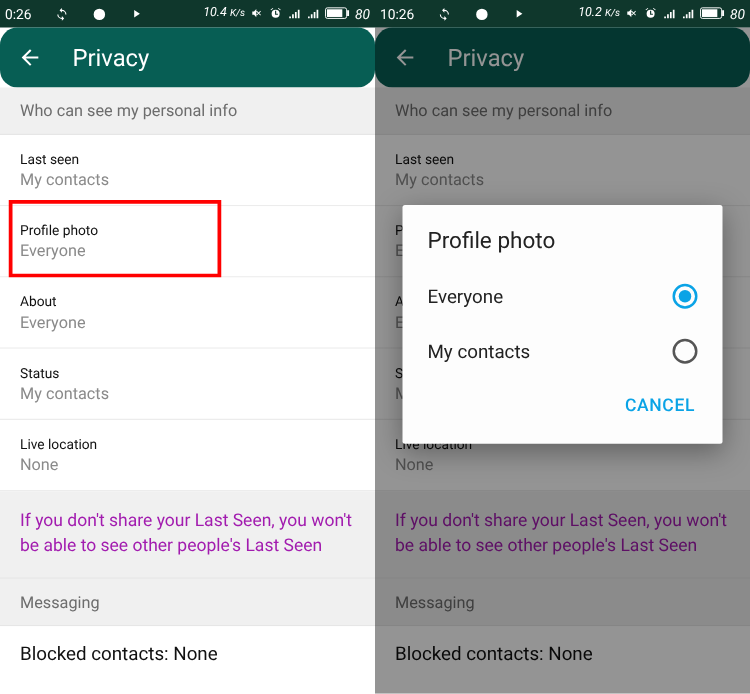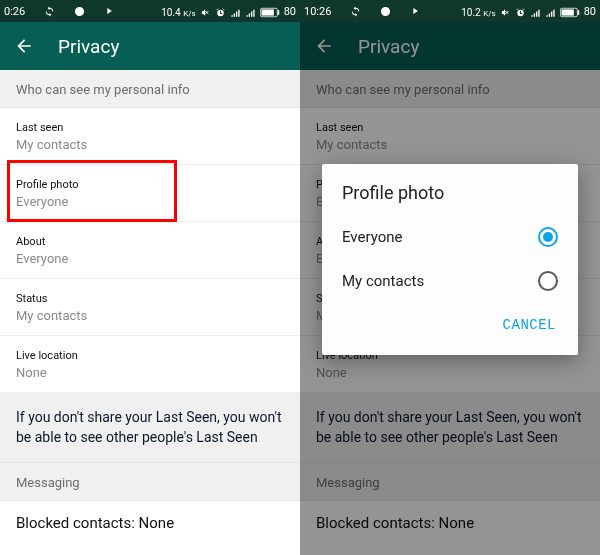--- a/index.html
+++ b/index.html
@@ -1,39 +1,39 @@
 <!DOCTYPE html>
 <html><head>
 <meta charset="utf-8">
 <style>
   * { box-sizing: border-box; margin: 0; padding: 0; }
   body { font-family: Roboto, "Segoe UI", Arial, sans-serif; width: 600px; height: 555px; overflow: hidden; display: flex; background: #fff; }
   .phone { width: 300px; height: 555px; position: relative; overflow: hidden; }
   .status-bar { height: 22px; background: #0f372c; color: #fff; display: flex; align-items: center; font-size: 11px; padding: 0 4px; justify-content: space-between; }
   .sb-left { display: flex; align-items: center; gap: 19px; }
-  .sb-right { display: flex; align-items: flex-end; gap: 4px; }
+  .sb-right { display: flex; align-items: flex-start; gap: 4px; font-style: italic; }
   .sb-icon { display: inline-flex; align-items: center; }
-  .app-bar { height: 48px; background: #075E54; color: #fff; display: flex; align-items: center; padding: 0 14px; gap: 24px; }
+  .app-bar { height: 48px; background: #075E54; color: #fff; display: flex; align-items: center; padding: 0 14px; gap: 24px; border-radius: 14px; }
   .app-bar .title { font-size: 19px; font-weight: 400; }
   .section-header { background: #f0f0f0; color: #6d6d6d; font-size: 13px; padding: 12px 16px 10px; border-bottom: 1px solid #e6e6e6; }
   .list-item { padding: 13px 16px 12px; background: #fff; border-bottom: 1px solid #ececec; position: relative; }
   .list-item .label { font-size: 11px; color: #111; margin-bottom: 3px; }
   .list-item .value { font-size: 13px; color: #8a8a8a; }
-  .info-box { background: #f0f0f0; color: #0f172a; font-size: 14px; padding: 14px 16px; line-height: 1.45; border-bottom: 1px solid #e6e6e6; }
+  .info-box { background: #f0f0f0; color: #a21caf; font-size: 14px; padding: 14px 16px; line-height: 1.45; border-bottom: 1px solid #e6e6e6; }
   .hl-box { position:absolute; border:3px solid #ff0000; pointer-events:none; }
   
   .phone.right { }
   .dim { position: absolute; inset: 0; background: rgba(0,0,0,0.42); } 
   .dialog { position: absolute; left: 22px; right: 22px; top: 164px; background: #fdfdfd; border-radius: 2px; box-shadow: 0 6px 22px rgba(0,0,0,0.35); padding: 18px 0 6px; }
   .dialog-title { font-size: 18px; color: #222; padding: 0 20px 12px; }
   .option { display: flex; align-items: center; justify-content: space-between; padding: 12px 20px; font-size: 15px; color: #222; }
   .radio { width: 20px; height: 20px; border-radius: 50%; border: 2px solid #555; position: relative; }
   .radio.selected { border-color: #0aa3e6; }
   .radio.selected::after { content:""; position:absolute; inset:3px; background:#0aa3e6; border-radius:50%; }
-  .dialog-actions { display: flex; justify-content: flex-end; padding: 6px 12px 8px; font-family: Liberation Mono, monospace; }
+  .dialog-actions { display: flex; justify-content: flex-end; padding: 6px 12px 8px; }
   .dialog-btn { color: #0aa3e6; font-size: 14px; font-weight: 500; padding: 8px 10px; letter-spacing: 0.5px; cursor: pointer; }
   .blocked { padding: 13px 16px 12px; background:#fff; font-size:15px; color:#111;}
   svg { display:block; }
 </style>
 </head>
 <body>
 
 <div class="phone left">
   <div class="status-bar">
     <div class="sb-left">

